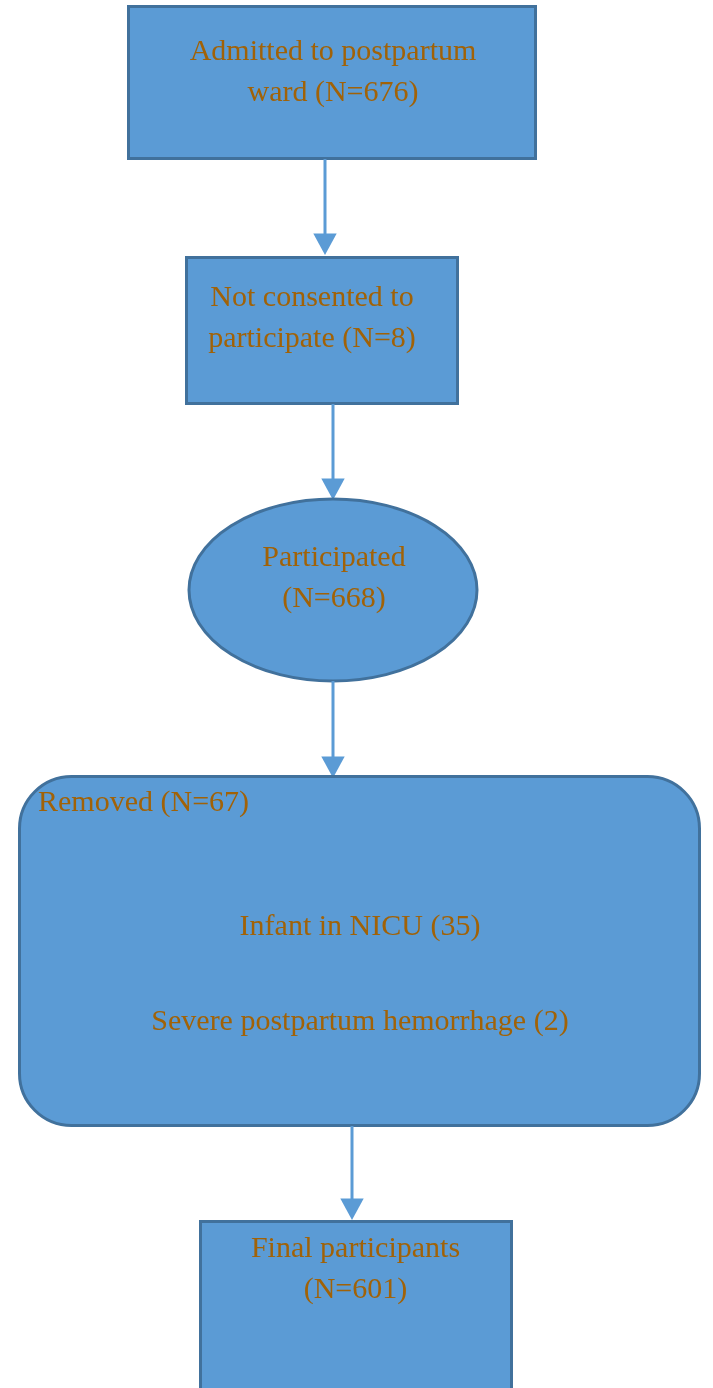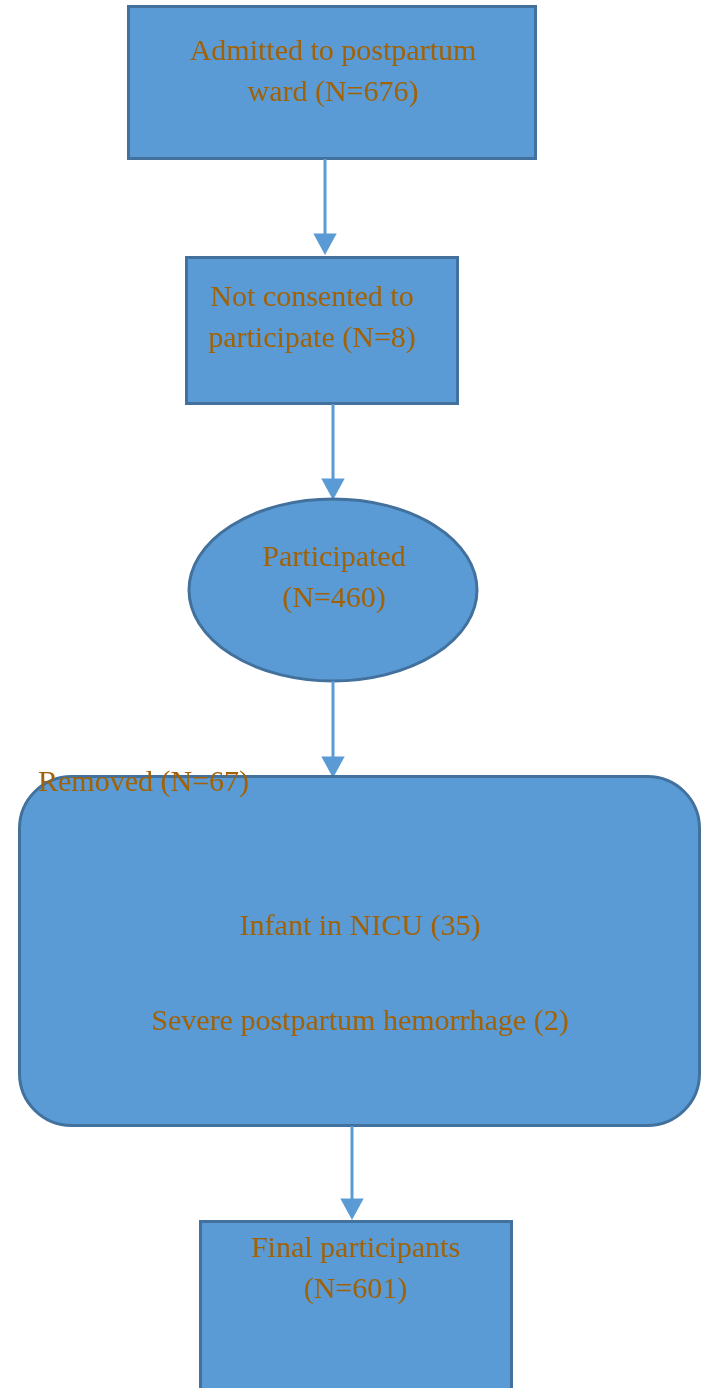--- a/index.html
+++ b/index.html
@@ -52,21 +52,21 @@
   
   .n-participated-text {
     left: 190px;
     top: 535px;
     width: 288px;
   }
 
   
   .n-removed-heading {
     left: 38px;
-    top: 760px;
+    top: 780px;
     width: 400px;
     text-align: left;
   }
   .n-removed-list {
     left: 60px;
     top: 863px;
     width: 600px;
     text-align: center;
   }
   .n-removed-list .li {
@@ -114,21 +114,21 @@
   <rect x="200.5" y="1221.5" width="311" height="170" fill="#5B9BD5" stroke="#41719C" stroke-width="3"></rect>
 </svg>
 
 <div class="node-text n-admitted-text">Admitted to postpartum
 ward (N=676)</div>
 
 <div class="node-text n-notconsented-text">Not consented to
 participate (N=8)</div>
 
 <div class="node-text n-participated-text">Participated
-(N=460)</div>
+(N=668)</div>
 
 <div class="node-text n-removed-heading">Removed (N=67)</div>
 
 <div class="node-text n-removed-list">
   <span class="li">Infant in NICU (35)</span>
   <span class="li">Severe postpartum hemorrhage (2)</span>
 </div>
 
 <div class="node-text n-final-text">Final participants
 (N=601)</div>

